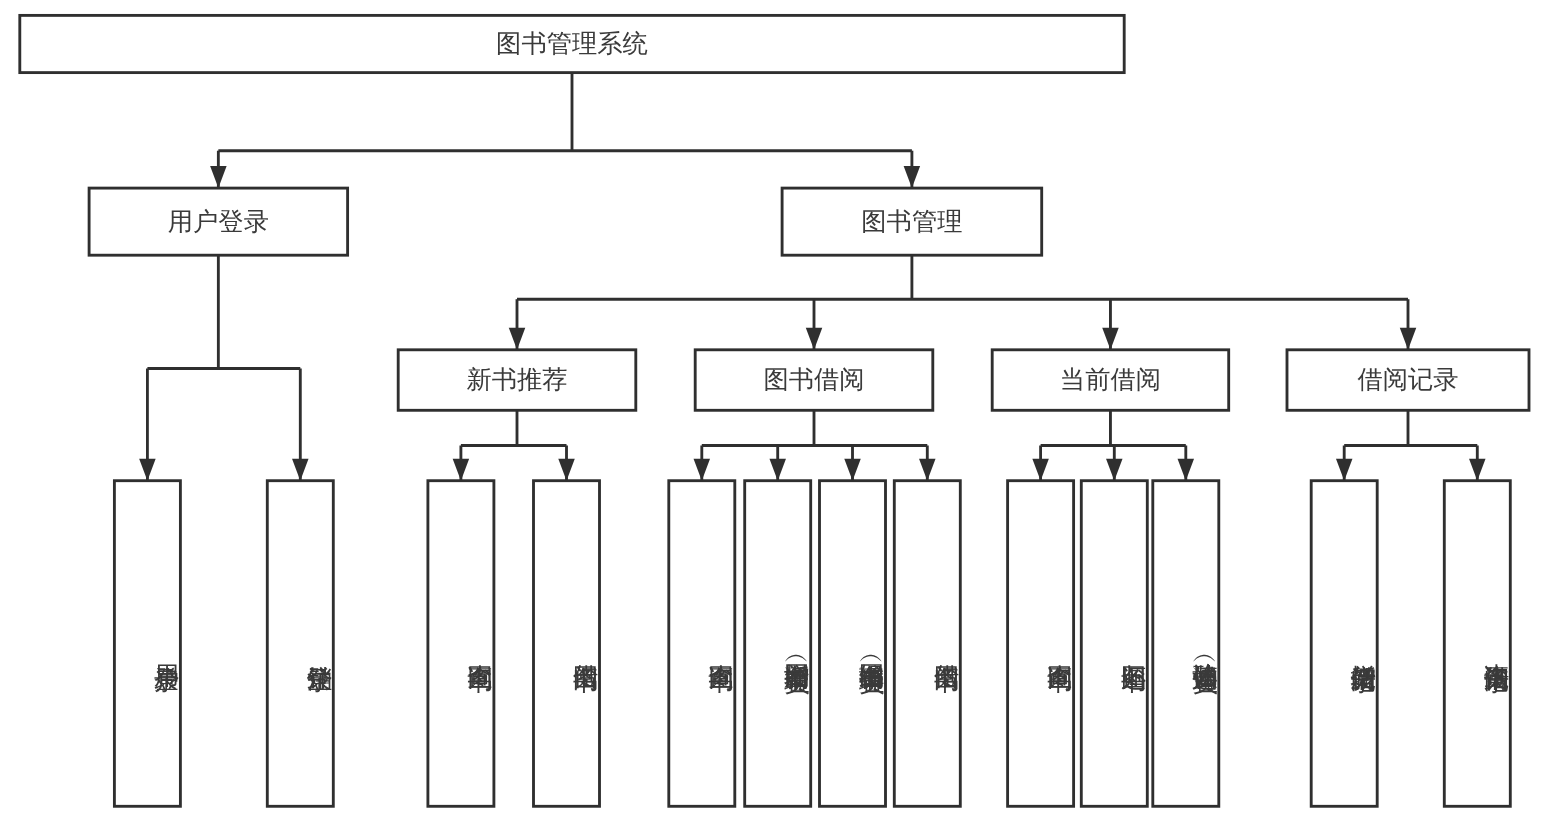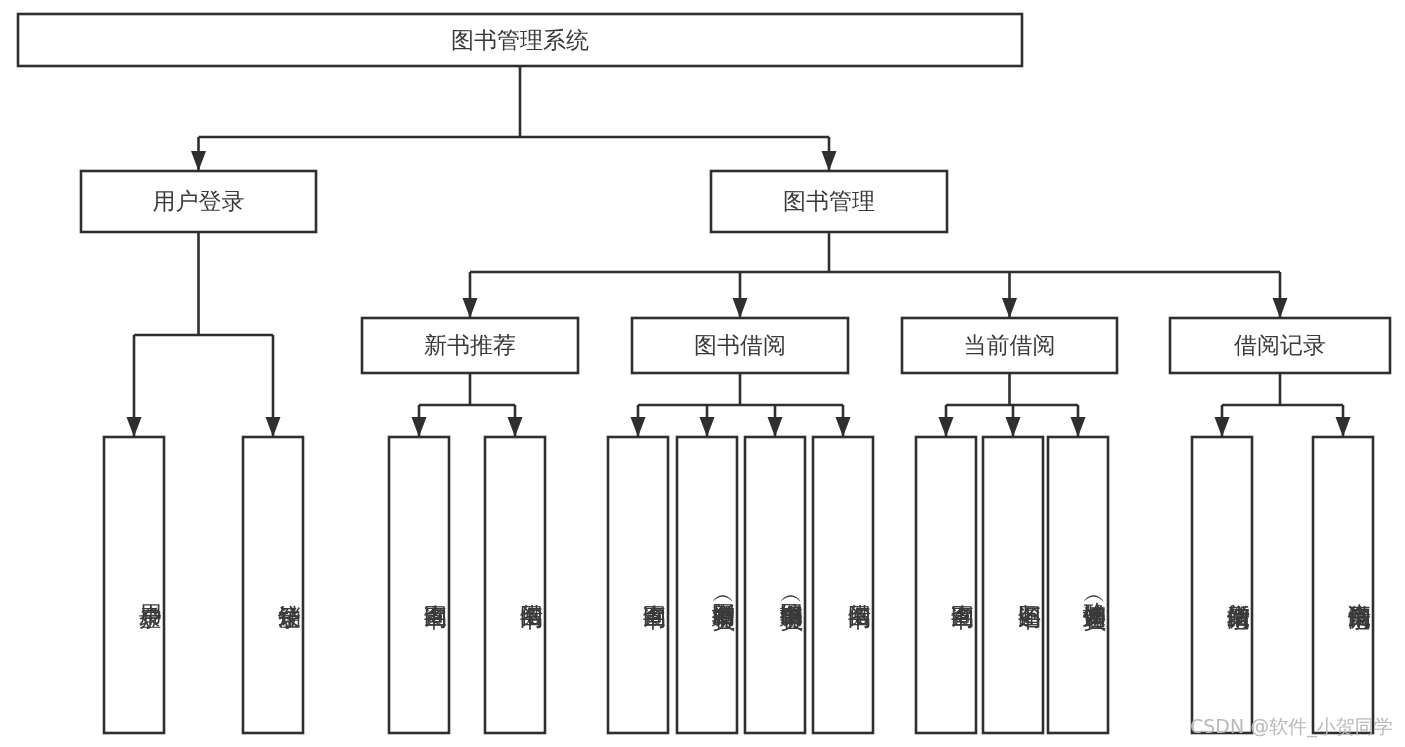--- a/index.html
+++ b/index.html
@@ -200,14 +200,13 @@
       <div class="vlabel-wrap" style="position: absolute; left: 1048px; top: 437px; width: 60px; height: 296px;">
         <span class="node-label-vertical">确认归还（管理员）</span>
       </div>
       <div class="vlabel-wrap" style="position: absolute; left: 1192px; top: 437px; width: 60px; height: 296px;">
         <span class="node-label-vertical">新增借阅记录</span>
       </div>
       <div class="vlabel-wrap" style="position: absolute; left: 1313px; top: 437px; width: 60px; height: 296px;">
         <span class="node-label-vertical">查询借阅记录</span>
       </div>
     </div>
-  <div class="watermark">CSDN @软件_小贺同学</div>
 </div>
 
 </body></html>

